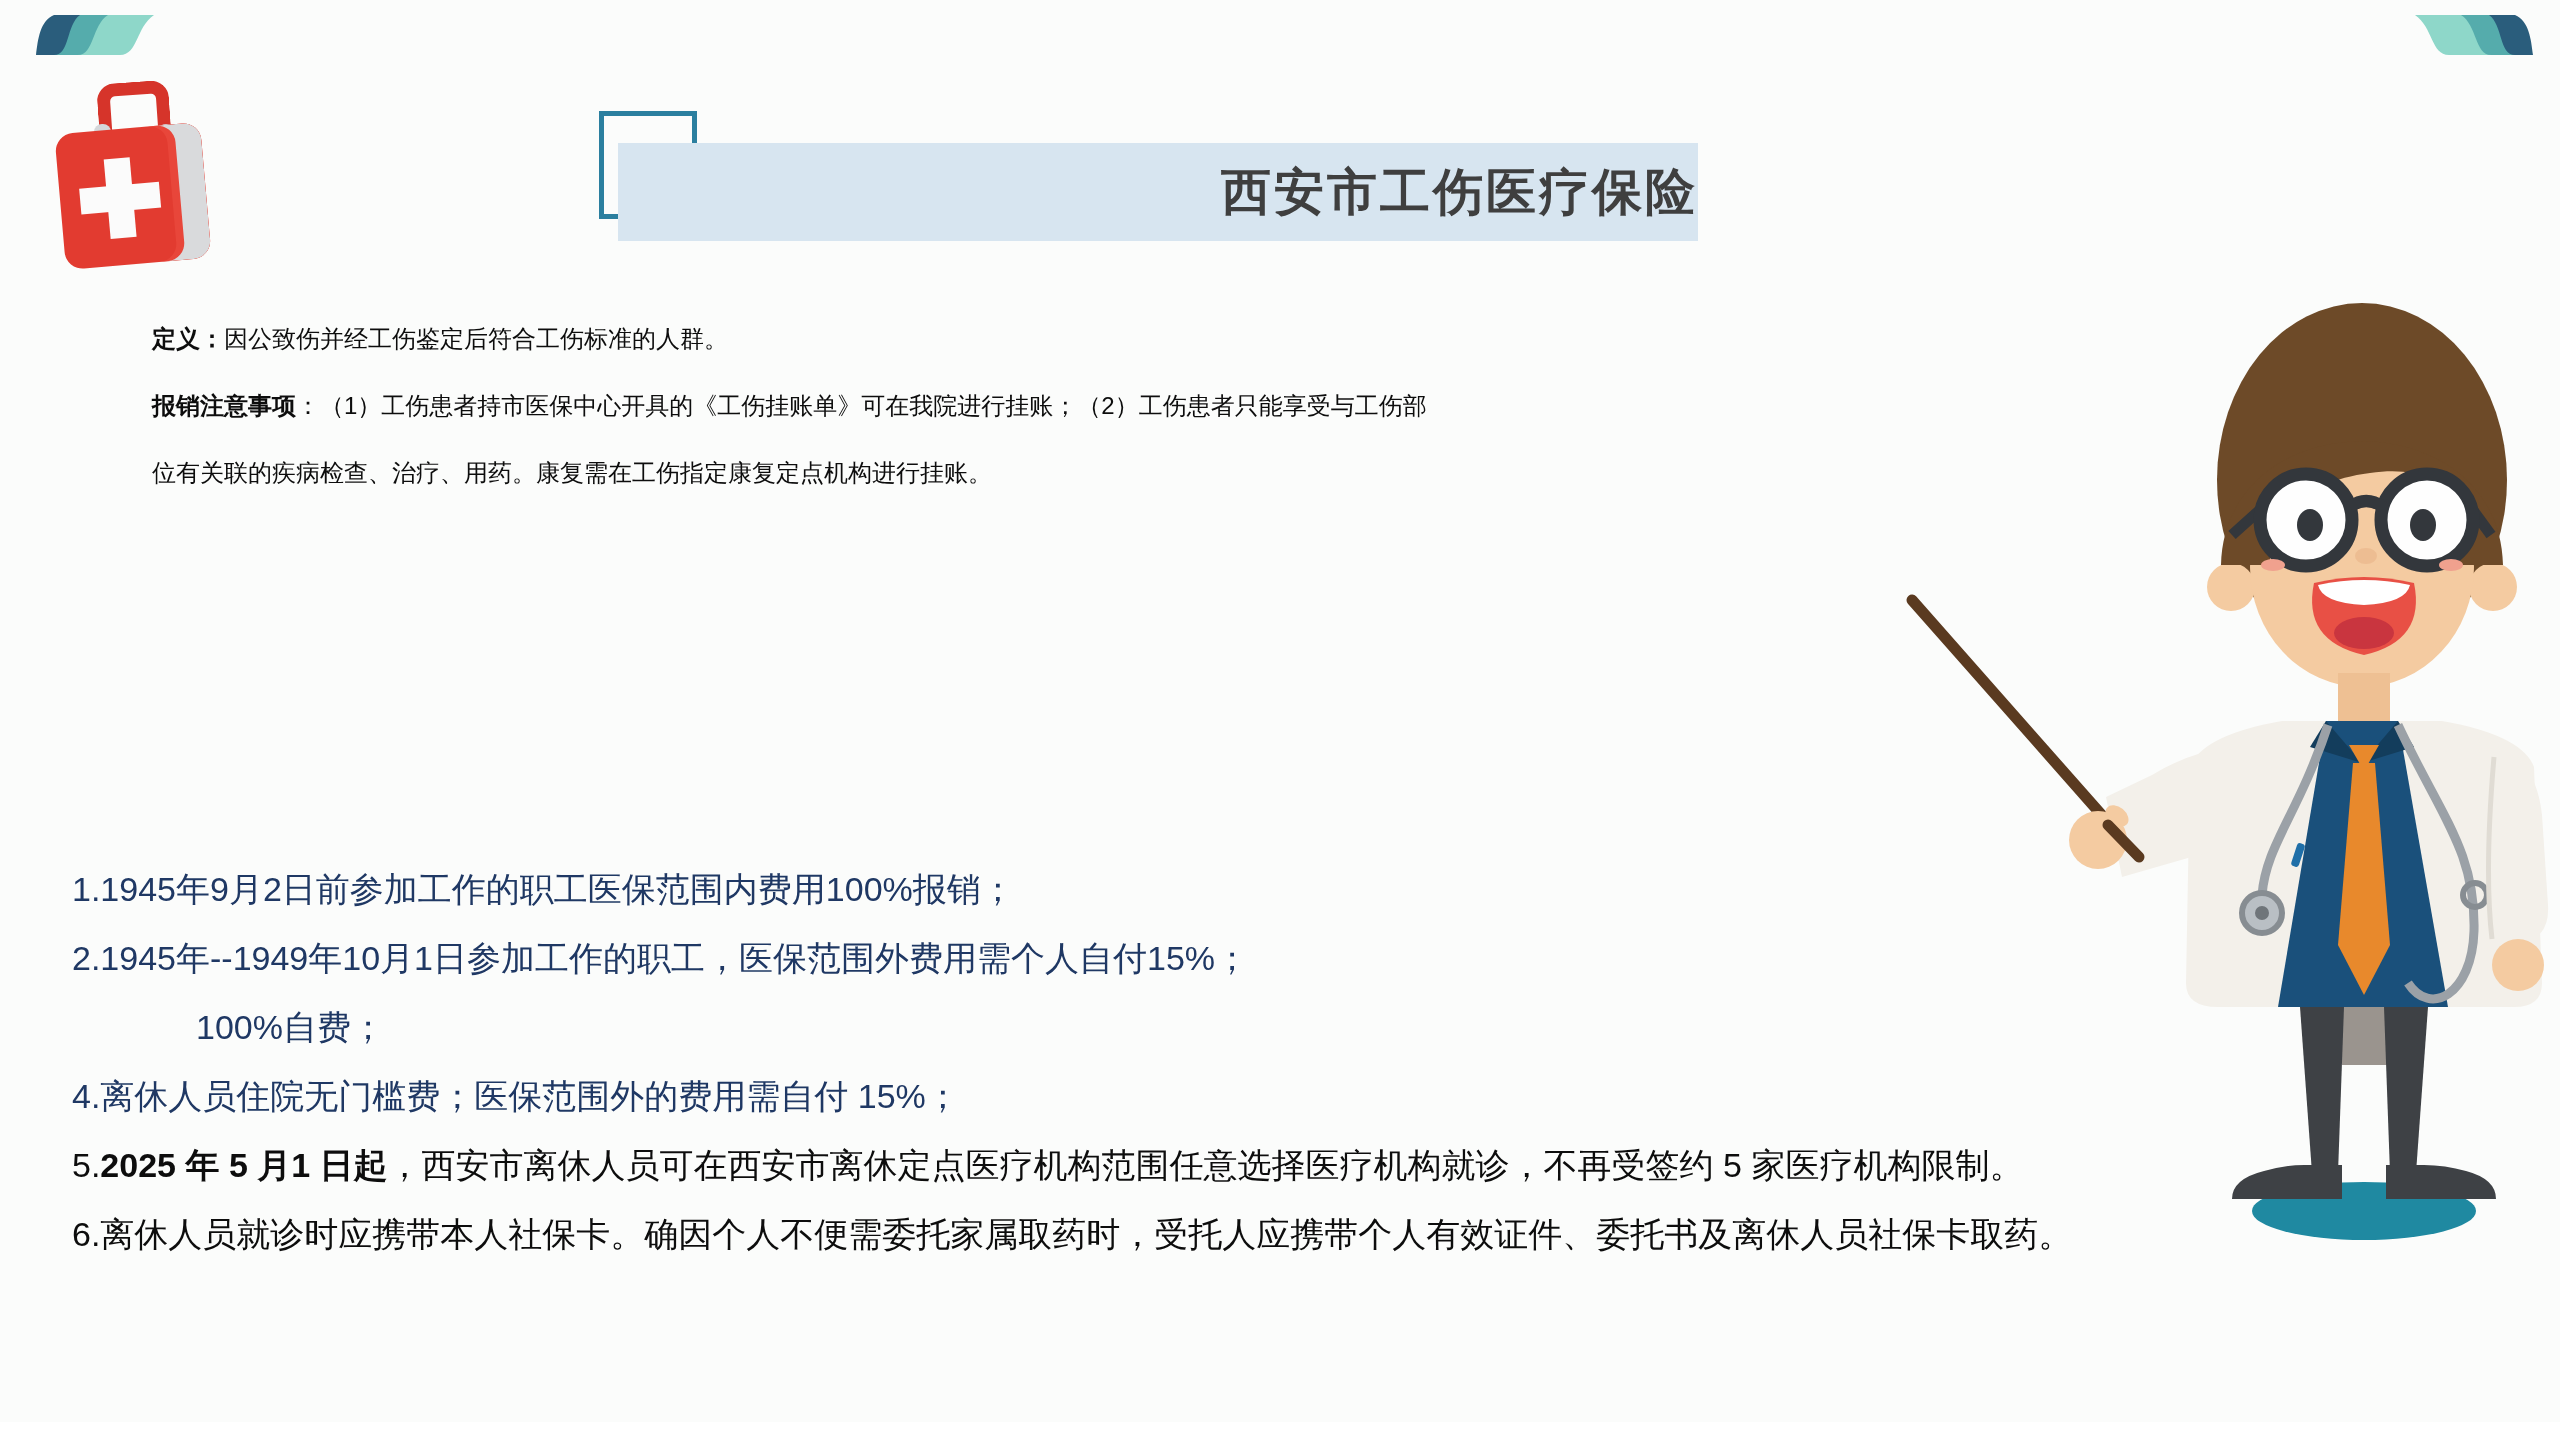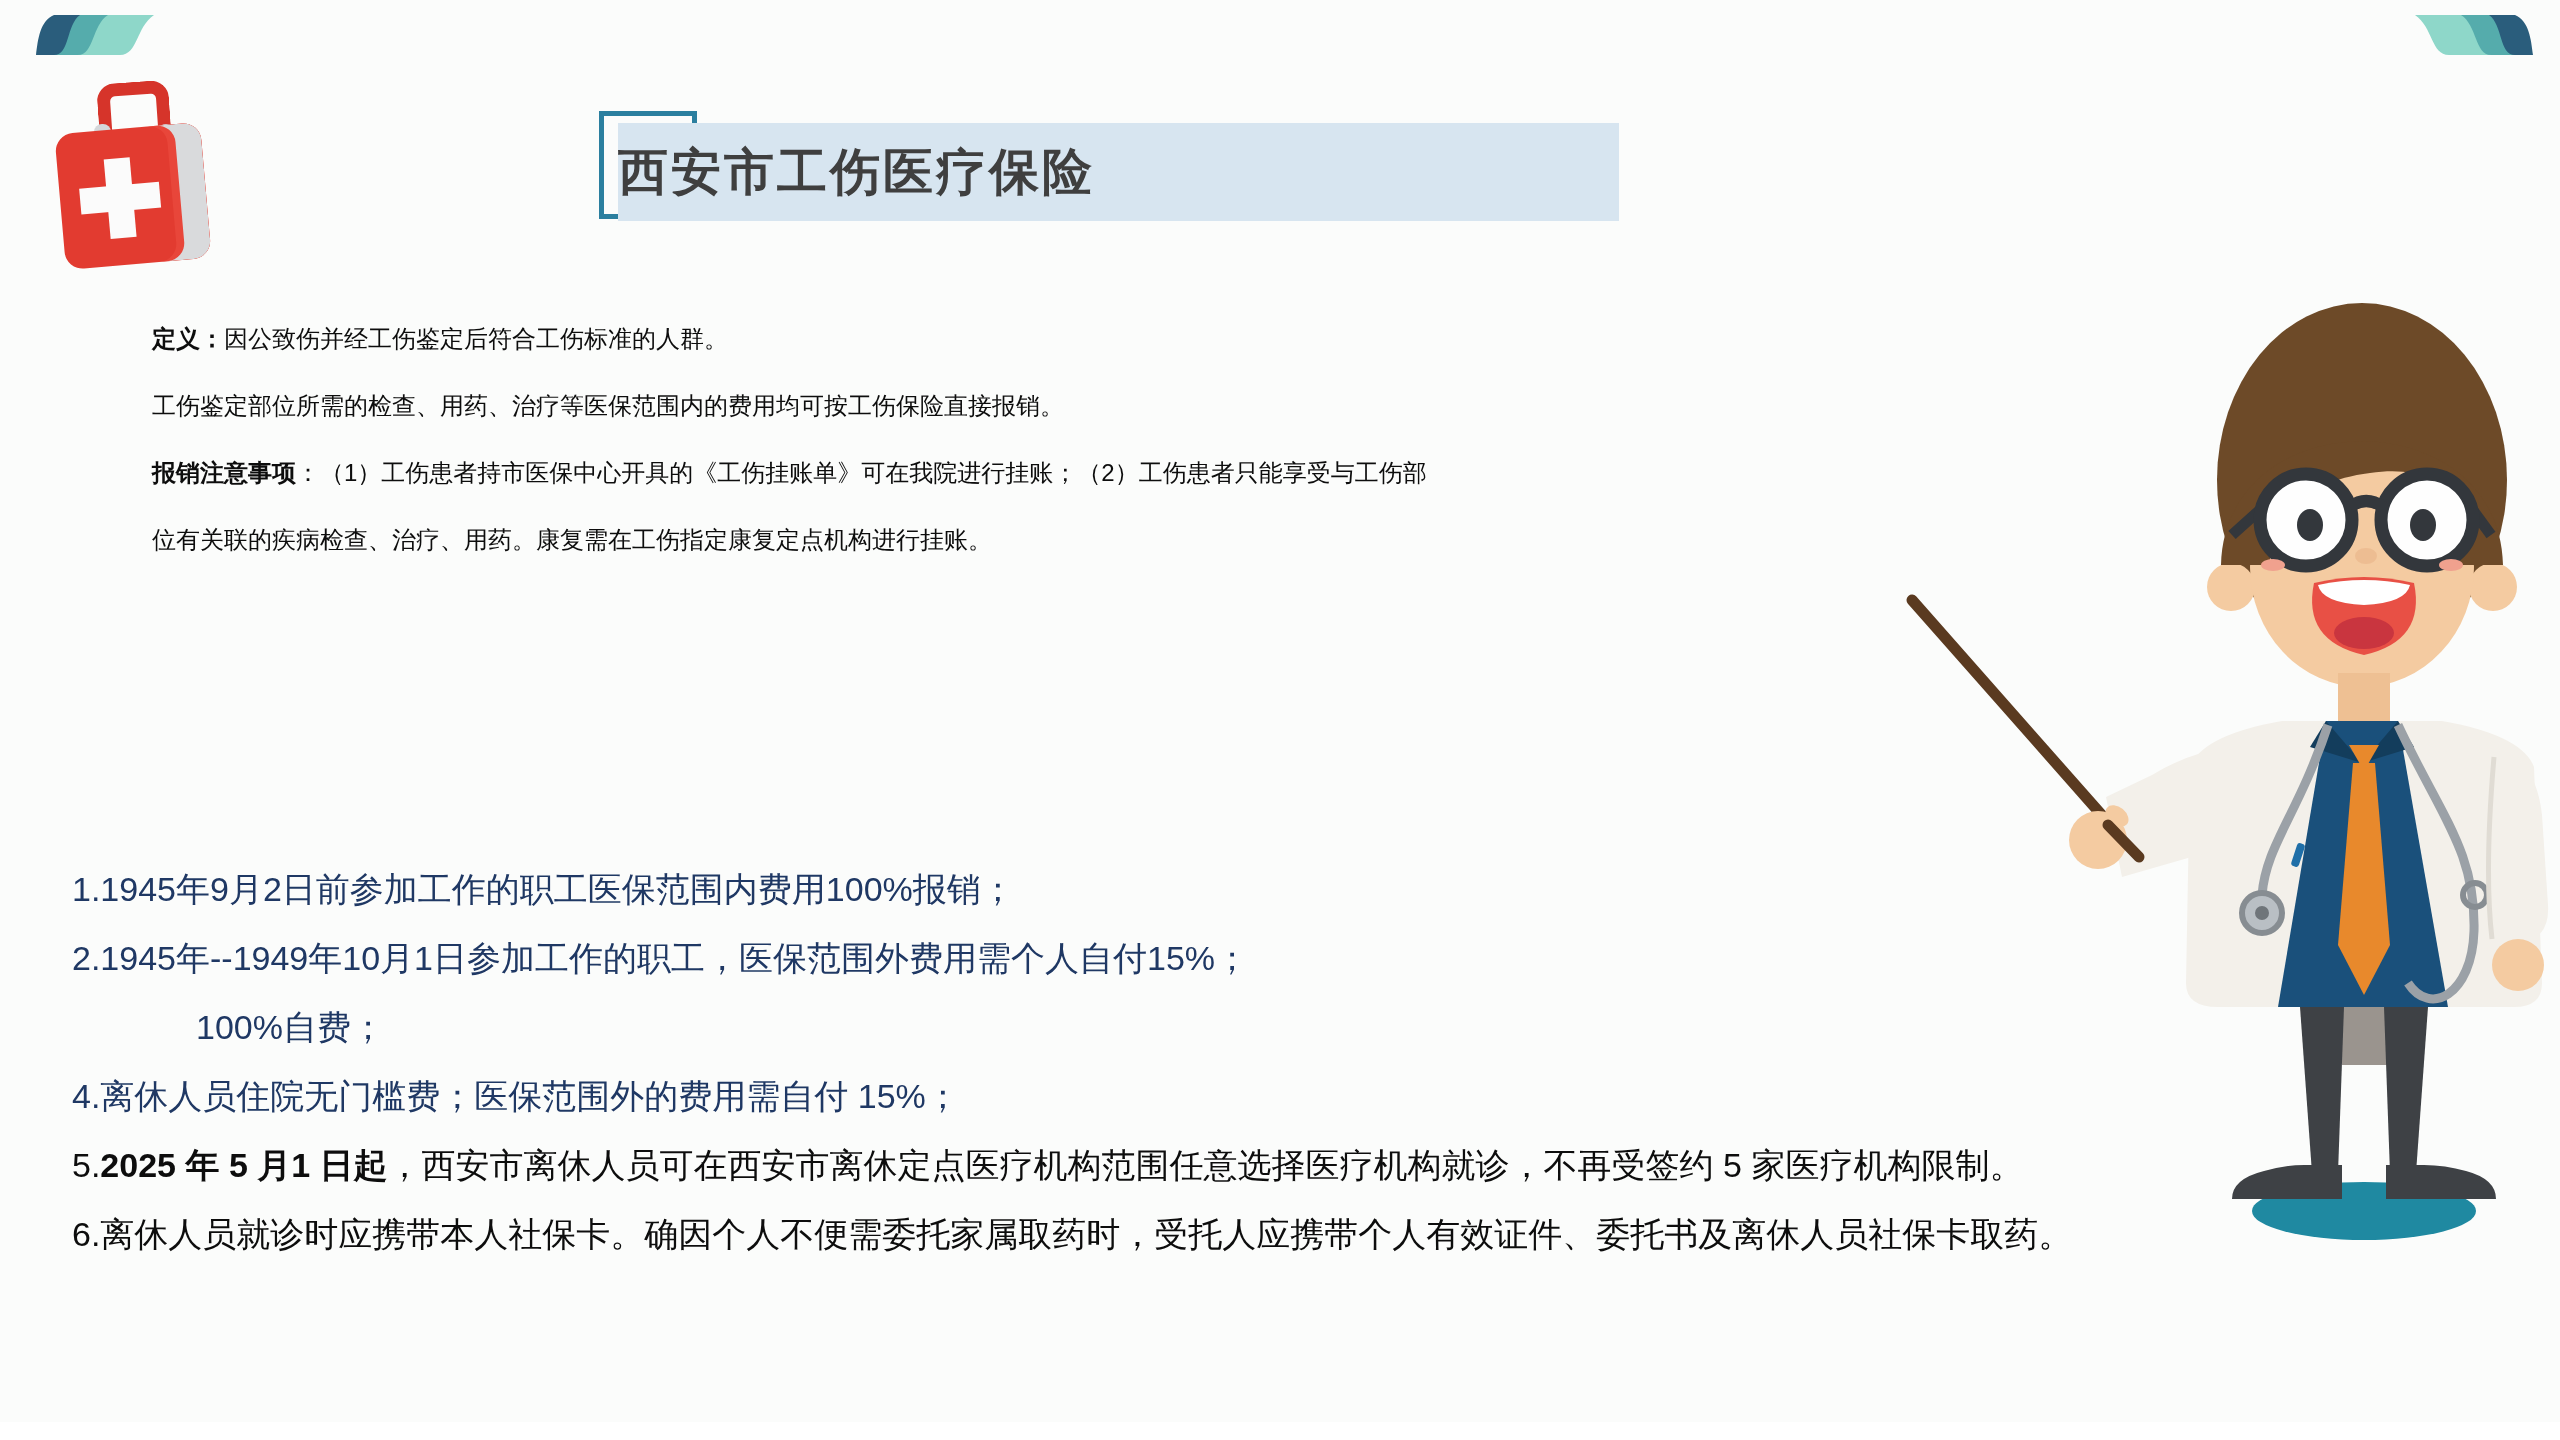--- a/index.html
+++ b/index.html
@@ -41,22 +41,22 @@
 
   
   .banner-group{position:absolute;left:599px;width:1120px;height:130px;}
   .banner-group.first{top:111px;}
   .banner-group.second{top:705px;}
   .bracket{
     position:absolute;left:0;top:0;width:98px;height:108px;
     border:5px solid var(--bracket);box-sizing:border-box;background:transparent;
   }
   .banner{
-    position:absolute;left:19px;top:12px;width:1001px;height:98px;
-    background:var(--banner-bg);display:flex;align-items:center;justify-content:flex-start;
+    position:absolute;left:19px;top:32px;width:1080px;height:98px;
+    background:var(--banner-bg);display:flex;align-items:center;justify-content:flex-end;
   }
   .banner .title{
     font-size:50px;font-weight:700;color:var(--title-text);letter-spacing:3px;
   }
 
   
   .para-block{position:absolute;left:152px;top:305px;width:2060px;}
   .para-line{font-size:24px;color:var(--body-text);line-height:67px;white-space:nowrap;}
   .para-line b{font-weight:700;}
 
@@ -99,21 +99,20 @@
 
   <div class="banner-group first">
     <div class="bracket"></div>
     <div class="banner">
       <span class="title">西安市工伤医疗保险</span>
     </div>
   </div>
 
   <div class="para-block">
     <div class="para-line"><b>定义：</b><span>因公致伤并经工伤鉴定后符合工伤标准的人群。</span></div>
-    <div class="para-line"><b></b><span>工伤鉴定部位所需的检查、用药、治疗等医保范围内的费用均可按工伤保险直接报销。</span></div>
     <div class="para-line"><b>报销注意事项</b><span>：（1）工伤患者持市医保中心开具的《工伤挂账单》可在我院进行挂账；（2）工伤患者只能享受与工伤部</span></div>
     <div class="para-line"><b></b><span>位有关联的疾病检查、治疗、用药。康复需在工伤指定康复定点机构进行挂账。</span></div>
   </div>
 
 
   <div class="list-block">
     <div class="list-line blue"><span></span><b></b><span>1.1945年9月2日前参加工作的职工医保范围内费用100%报销；</span></div>
     <div class="list-line blue"><span></span><b></b><span>2.1945年--1949年10月1日参加工作的职工，医保范围外费用需个人自付15%；</span></div>
     <div class="list-line blue indent"><span></span><b></b><span>100%自费；</span></div>
     <div class="list-line blue"><span></span><b></b><span>4.离休人员住院无门槛费；医保范围外的费用需自付 15%；</span></div>

